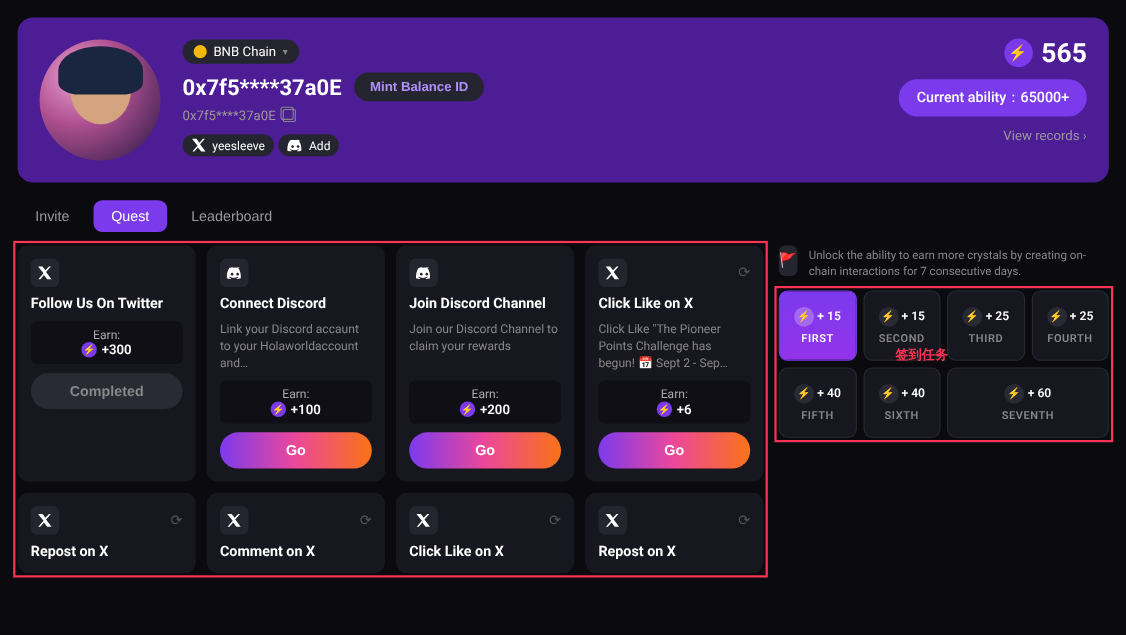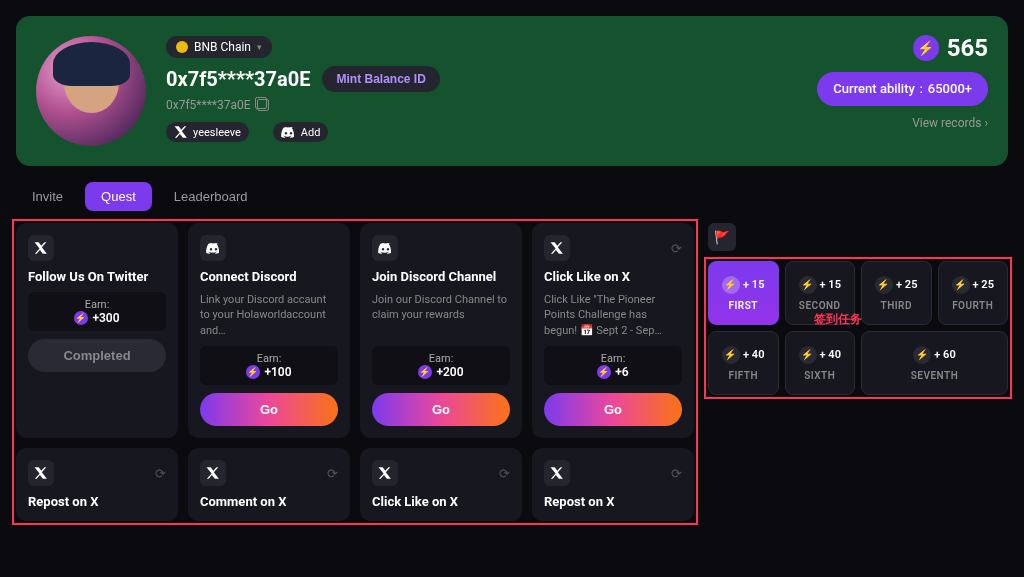--- a/index.html
+++ b/index.html
@@ -7,21 +7,21 @@
   background: #0a0a0f;
   color: #fff;
   font-family: -apple-system, BlinkMacSystemFont, "Segoe UI", Roboto, sans-serif;
   font-size: 13px;
   width: 1024px;
   height: 577px;
   overflow: hidden;
   padding: 16px;
 }
 .profile-card {
-  background: #14532d;
+  background: #4c1d95;
   border-radius: 14px;
   padding: 20px;
   display: flex;
   align-items: flex-start;
   gap: 20px;
   position: relative;
 }
 .avatar {
   width: 110px;
   height: 110px;
@@ -68,21 +68,21 @@
   border: none;
   border-radius: 16px;
   padding: 6px 14px;
   font-size: 12px;
   font-weight: 600;
   cursor: pointer;
 }
 .wallet-sub { display: flex; align-items: center; gap: 6px; color: #999; font-size: 12px; margin-bottom: 10px; }
 .copy-icon { width: 12px; height: 12px; border: 1px solid #888; border-radius: 2px; position: relative; }
 .copy-icon::before { content: ""; position: absolute; top: -3px; left: -3px; width: 10px; height: 10px; border: 1px solid #888; border-radius: 2px; }
-.social-row { display: flex; gap: 24px; }
+.social-row { display: flex; gap: 4px; }
 .social-chip {
   display: inline-flex; align-items: center; gap: 5px;
   background: #252530; border-radius: 12px; padding: 3px 8px;
   font-size: 11px; cursor: pointer;
 }
 .profile-right {
   position: absolute; right: 20px; top: 18px;
   display: flex; flex-direction: column; align-items: flex-end; gap: 10px;
 }
 .points-row { display: flex; align-items: center; gap: 8px; }
@@ -324,20 +324,21 @@
           </div>
           <div class="quest-title">Repost on X</div>
         </div>
       </div>
   </div>
 
   <div class="sidebar">
     <div class="checkin-header">
       <div class="flag-box">🚩</div>
       <div>
+        <div class="checkin-desc">Unlock the ability to earn more crystals by creating on-chain interactions for 7 consecutive days.</div>
       </div>
     </div>
     <div style="position:relative;">
       <div class="anno-box" style="top:-4px;left:-4px;right:-4px;bottom:-4px;"></div>
       <div class="anno-label" style="top:50px;left:106px;">签到任务</div>
       <div class="days-grid" id="days-grid">
           <div class="day-box active">
             <div class="day-reward">
               <span class="day-bolt">⚡</span>
               <span>+ 15</span>

